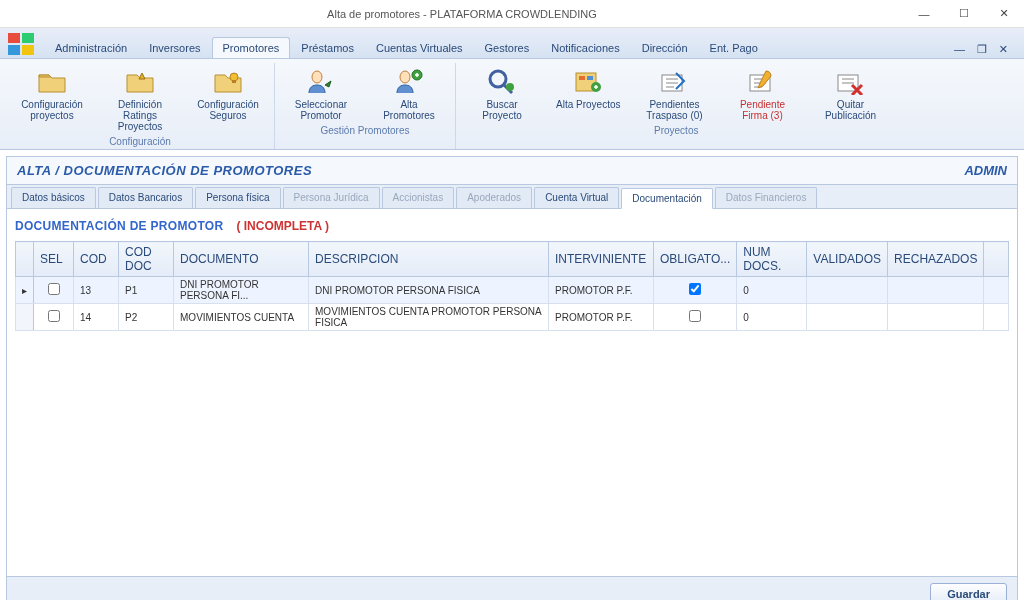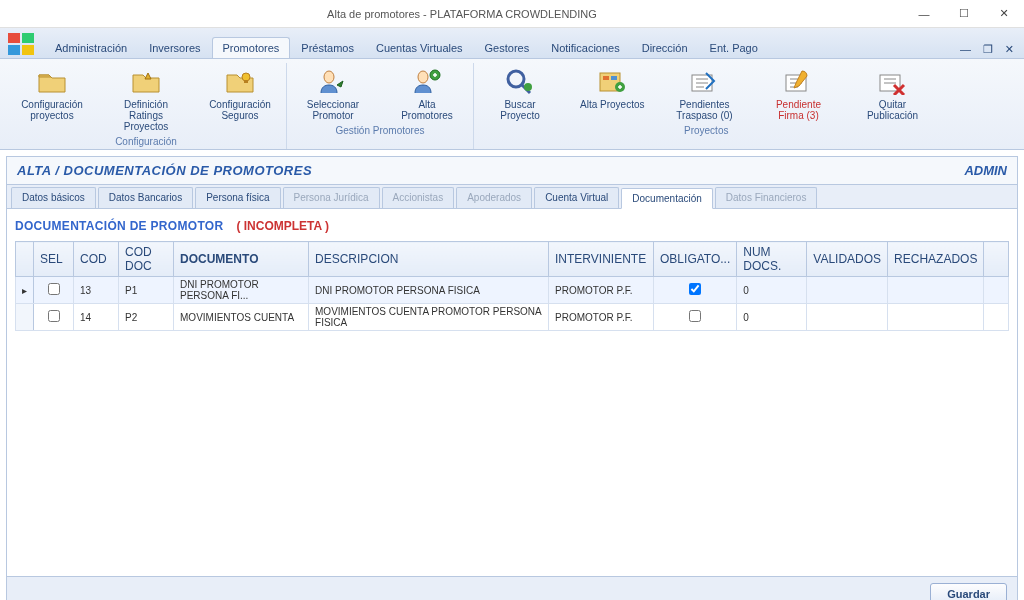--- a/index.html
+++ b/index.html
@@ -1,31 +1,31 @@
 <!DOCTYPE html>
 <html><head>
 <meta charset="utf-8">
 <style>
 *{box-sizing:border-box;margin:0;padding:0;font-family:"Segoe UI",Tahoma,sans-serif;font-size:11px}
 body{background:#fff;width:1024px;height:600px;overflow:hidden}
 .titlebar{height:28px;background:#fff;display:flex;align-items:center;border-bottom:1px solid #e0e0e0}
 .titlebar-title{flex:1;text-align:center;color:#555}
 .titlebar-btns{display:flex}
 .titlebar-btn{width:40px;height:26px;display:flex;align-items:center;justify-content:center;color:#444}
-.menuwrap{background:linear-gradient(#e8eef8,#d6e2f2);border-bottom:1px solid #b8c8e0;padding:2px 2px 0 4px;display:flex;align-items:flex-end}
+.menuwrap{background:linear-gradient(#e8eef8,#d6e2f2);border-bottom:1px solid #b8c8e0;padding:2px 8px 0 4px;display:flex;align-items:flex-end}
 .winlogo{width:34px;height:28px;margin-right:6px;display:flex;align-items:center;justify-content:center}
 .menubar{display:flex;gap:0;flex:1}
 .menu-item{padding:4px 10px;color:#2a4a7a;border:1px solid transparent;border-bottom:none;cursor:pointer}
 .menu-item.active{background:#f5f8fc;border-color:#b8c8e0;border-radius:3px 3px 0 0}
 .menu-right{display:flex;gap:4px;padding-right:4px}
 .menu-right span{color:#2a4a7a;padding:2px 4px;cursor:pointer}
 .ribbon{background:linear-gradient(#f5f8fc,#e8eef8);border-bottom:1px solid #b8c8e0;display:flex;padding:4px 6px 0 6px;min-height:76px}
 .ribbon-group{display:flex;flex-direction:column;align-items:center;padding:0 6px;border-right:1px solid #cdd9eb}
 .ribbon-group:last-child{border-right:none}
-.ribbon-btns{display:flex;gap:14px}
+.ribbon-btns{display:flex;gap:8px}
 .ribbon-btn{display:flex;flex-direction:column;align-items:center;padding:2px 6px;cursor:pointer;text-align:center;min-width:56px}
 .ribbon-btn .icon{width:32px;height:32px;margin-bottom:2px;display:flex;align-items:center;justify-content:center}
 .ribbon-btn .lbl{color:#2a4a7a;line-height:1.1;font-size:10px;max-width:68px}
 .ribbon-btn.warn .lbl{color:#c83030}
 .ribbon-group-name{color:#5b7bad;font-size:10px;padding:2px 0}
 .content{padding:6px;height:calc(600px - 26px - 30px - 76px);display:flex;flex-direction:column}
 .panel{border:1px solid #b8c8e0;flex:1;display:flex;flex-direction:column;background:#f5f8fc}
 .panel-header{display:flex;justify-content:space-between;align-items:center;padding:6px 10px;border-bottom:1px solid #b8c8e0}
 .panel-title{color:#2a5aa8;font-weight:bold;font-size:13px;letter-spacing:.5px;font-style:italic}
 .panel-user{color:#2a5aa8;font-weight:bold;font-size:13px;font-style:italic}
@@ -229,21 +229,21 @@
         <span class="s1">DOCUMENTACIÓN DE PROMOTOR</span>
         <span class="s2">( INCOMPLETA )</span>
       </div>
       <table class="grid" id="grid">
           <thead>
             <tr>
               <th style="width: 16px;"></th>
               <th style="width: 40px;">SEL</th>
               <th style="width: 45px;">COD</th>
               <th style="width: 55px;">COD DOC</th>
-              <th style="width: 135px; font-weight: bold;">DOCUMENTO</th>
+              <th style="width: 135px;">DOCUMENTO</th>
               <th style="width: 240px;">DESCRIPCION</th>
               <th style="width: 105px;">INTERVINIENTE</th>
               <th style="width: 75px;">OBLIGATO...</th>
               <th style="width: 70px; margin-left: 20px;">NUM DOCS.</th>
               <th style="width: 70px;">VALIDADOS</th>
               <th style="width: 78px;">RECHAZADOS</th>
               <th></th>
             </tr>
           </thead>
           <tbody>

